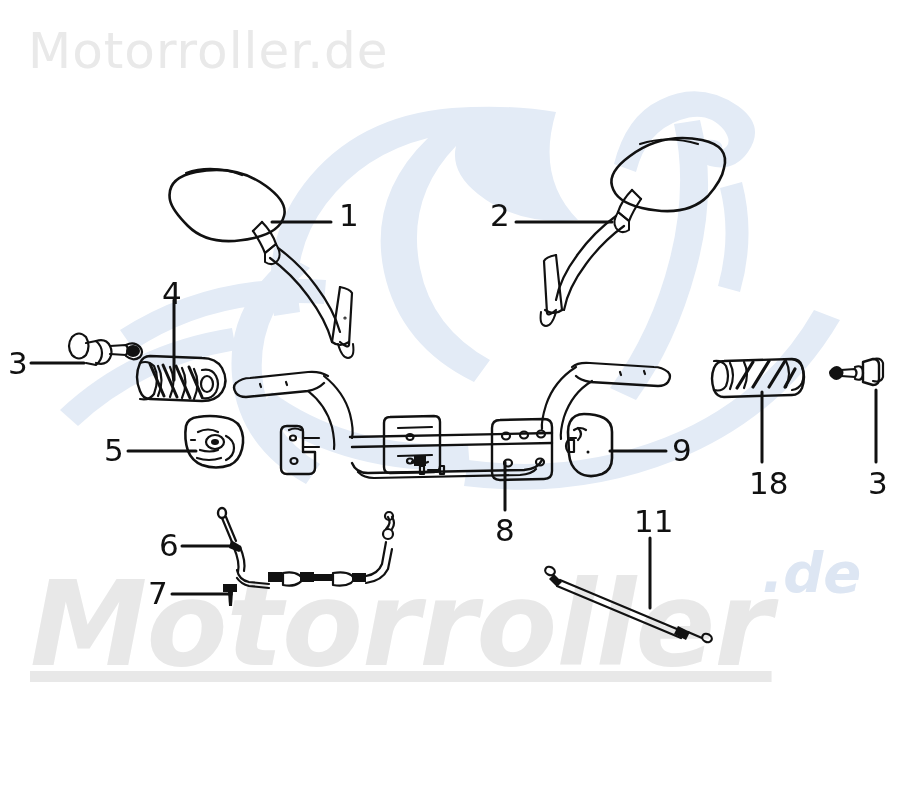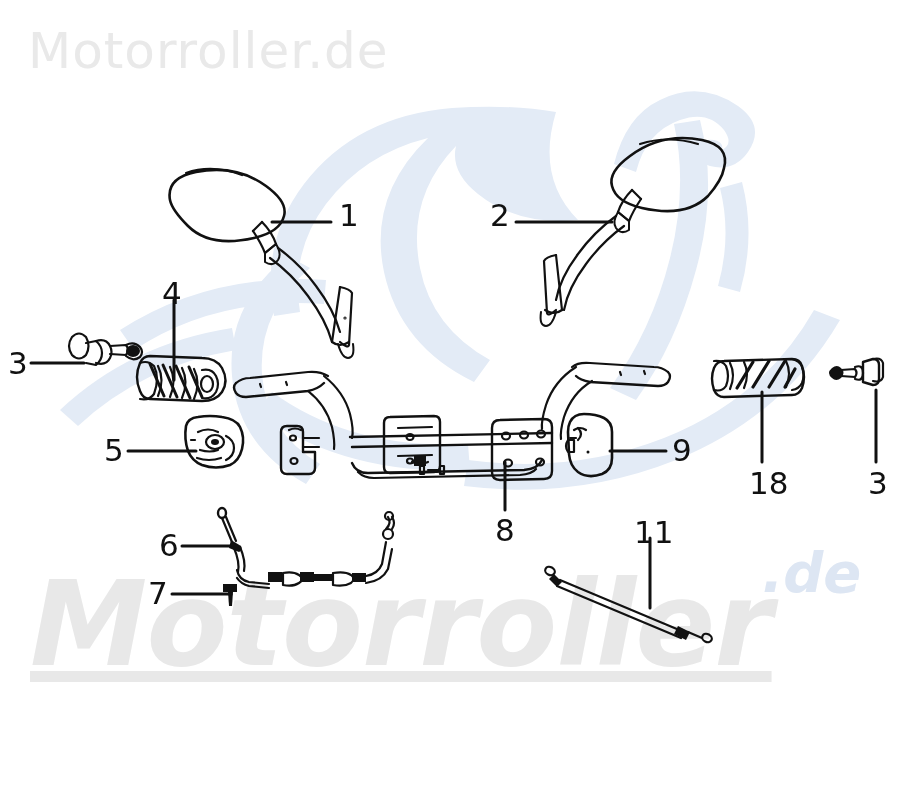--- a/index.html
+++ b/index.html
@@ -308,15 +308,15 @@
   <div class="callout" style="left:490px; top:200px;">2</div>
   <div class="callout" style="left:8px;   top:348px;">3</div>
   <div class="callout" style="left:162px; top:278px;">4</div>
   <div class="callout" style="left:104px; top:435px;">5</div>
   <div class="callout" style="left:159px; top:530px;">6</div>
   <div class="callout" style="left:148px; top:578px;">7</div>
   <div class="callout" style="left:495px; top:515px;">8</div>
   <div class="callout" style="left:672px; top:435px;">9</div>
   <div class="callout" style="left:749px; top:468px;">18</div>
   <div class="callout" style="left:868px; top:468px;">3</div>
-  <div class="callout" style="left:634px; top:506px;margin-top:11px;">11</div>
+  <div class="callout" style="left:634px; top:506px;">11</div>
 
 </div>
 
 </body></html>

